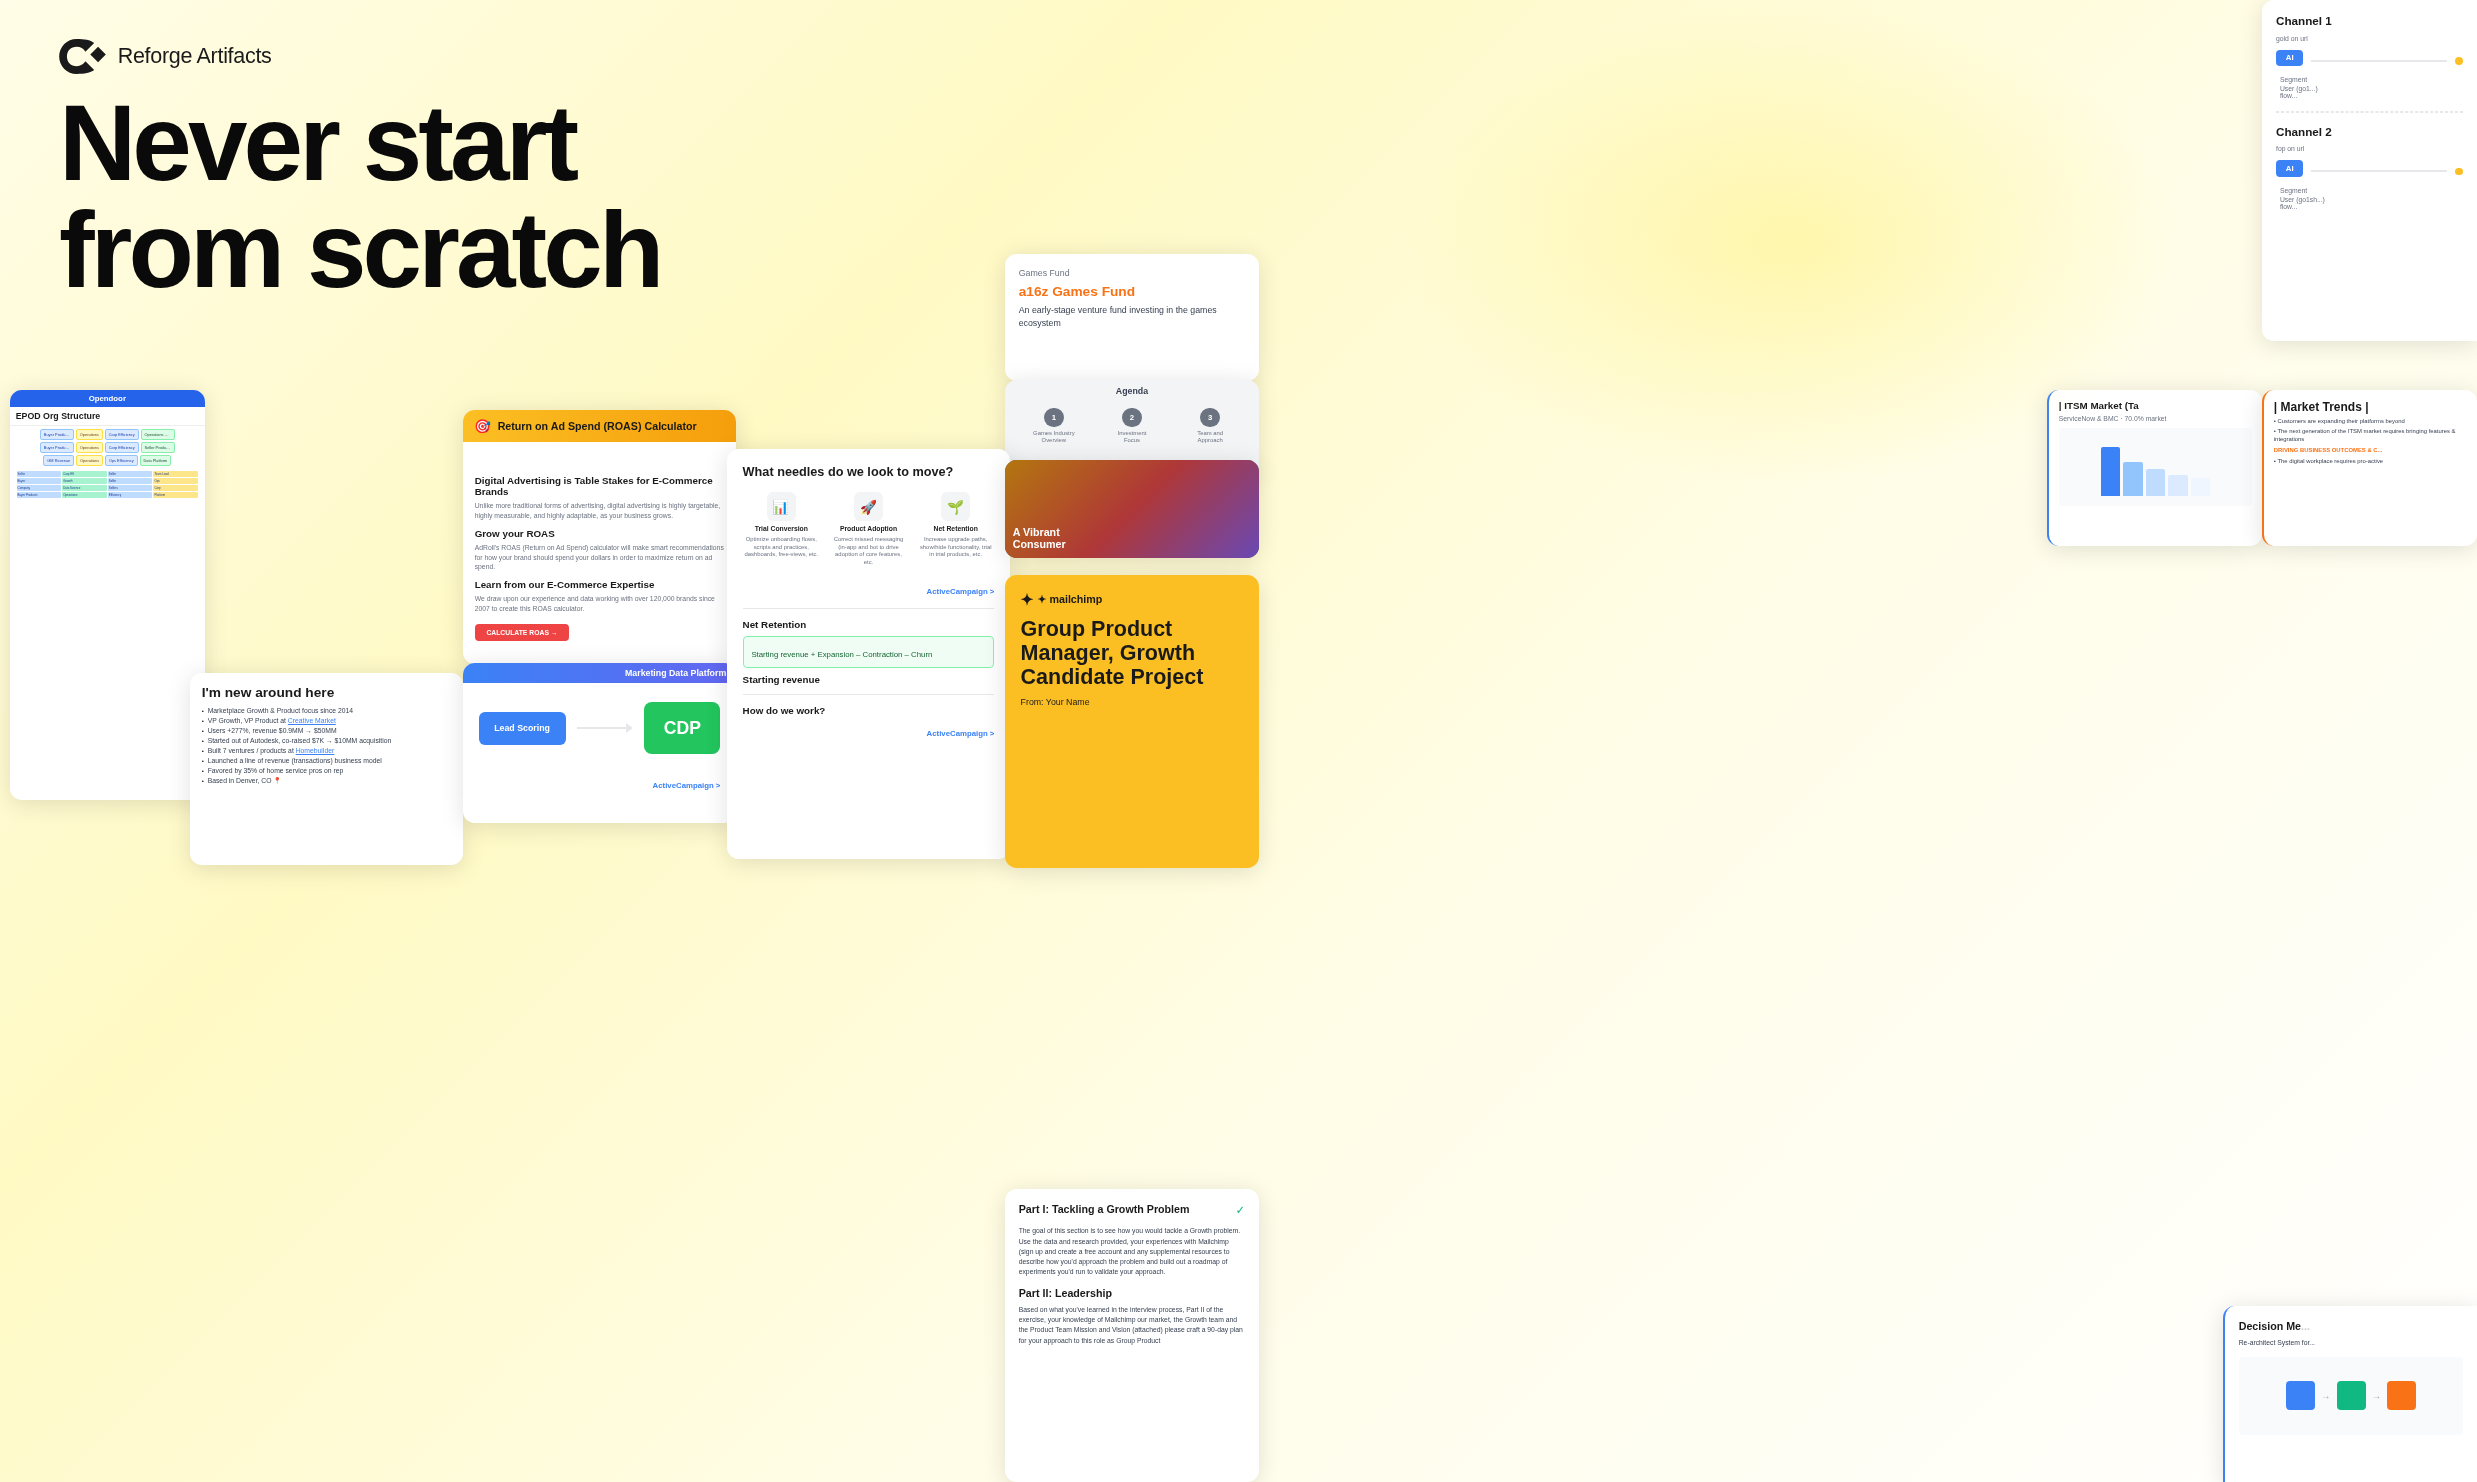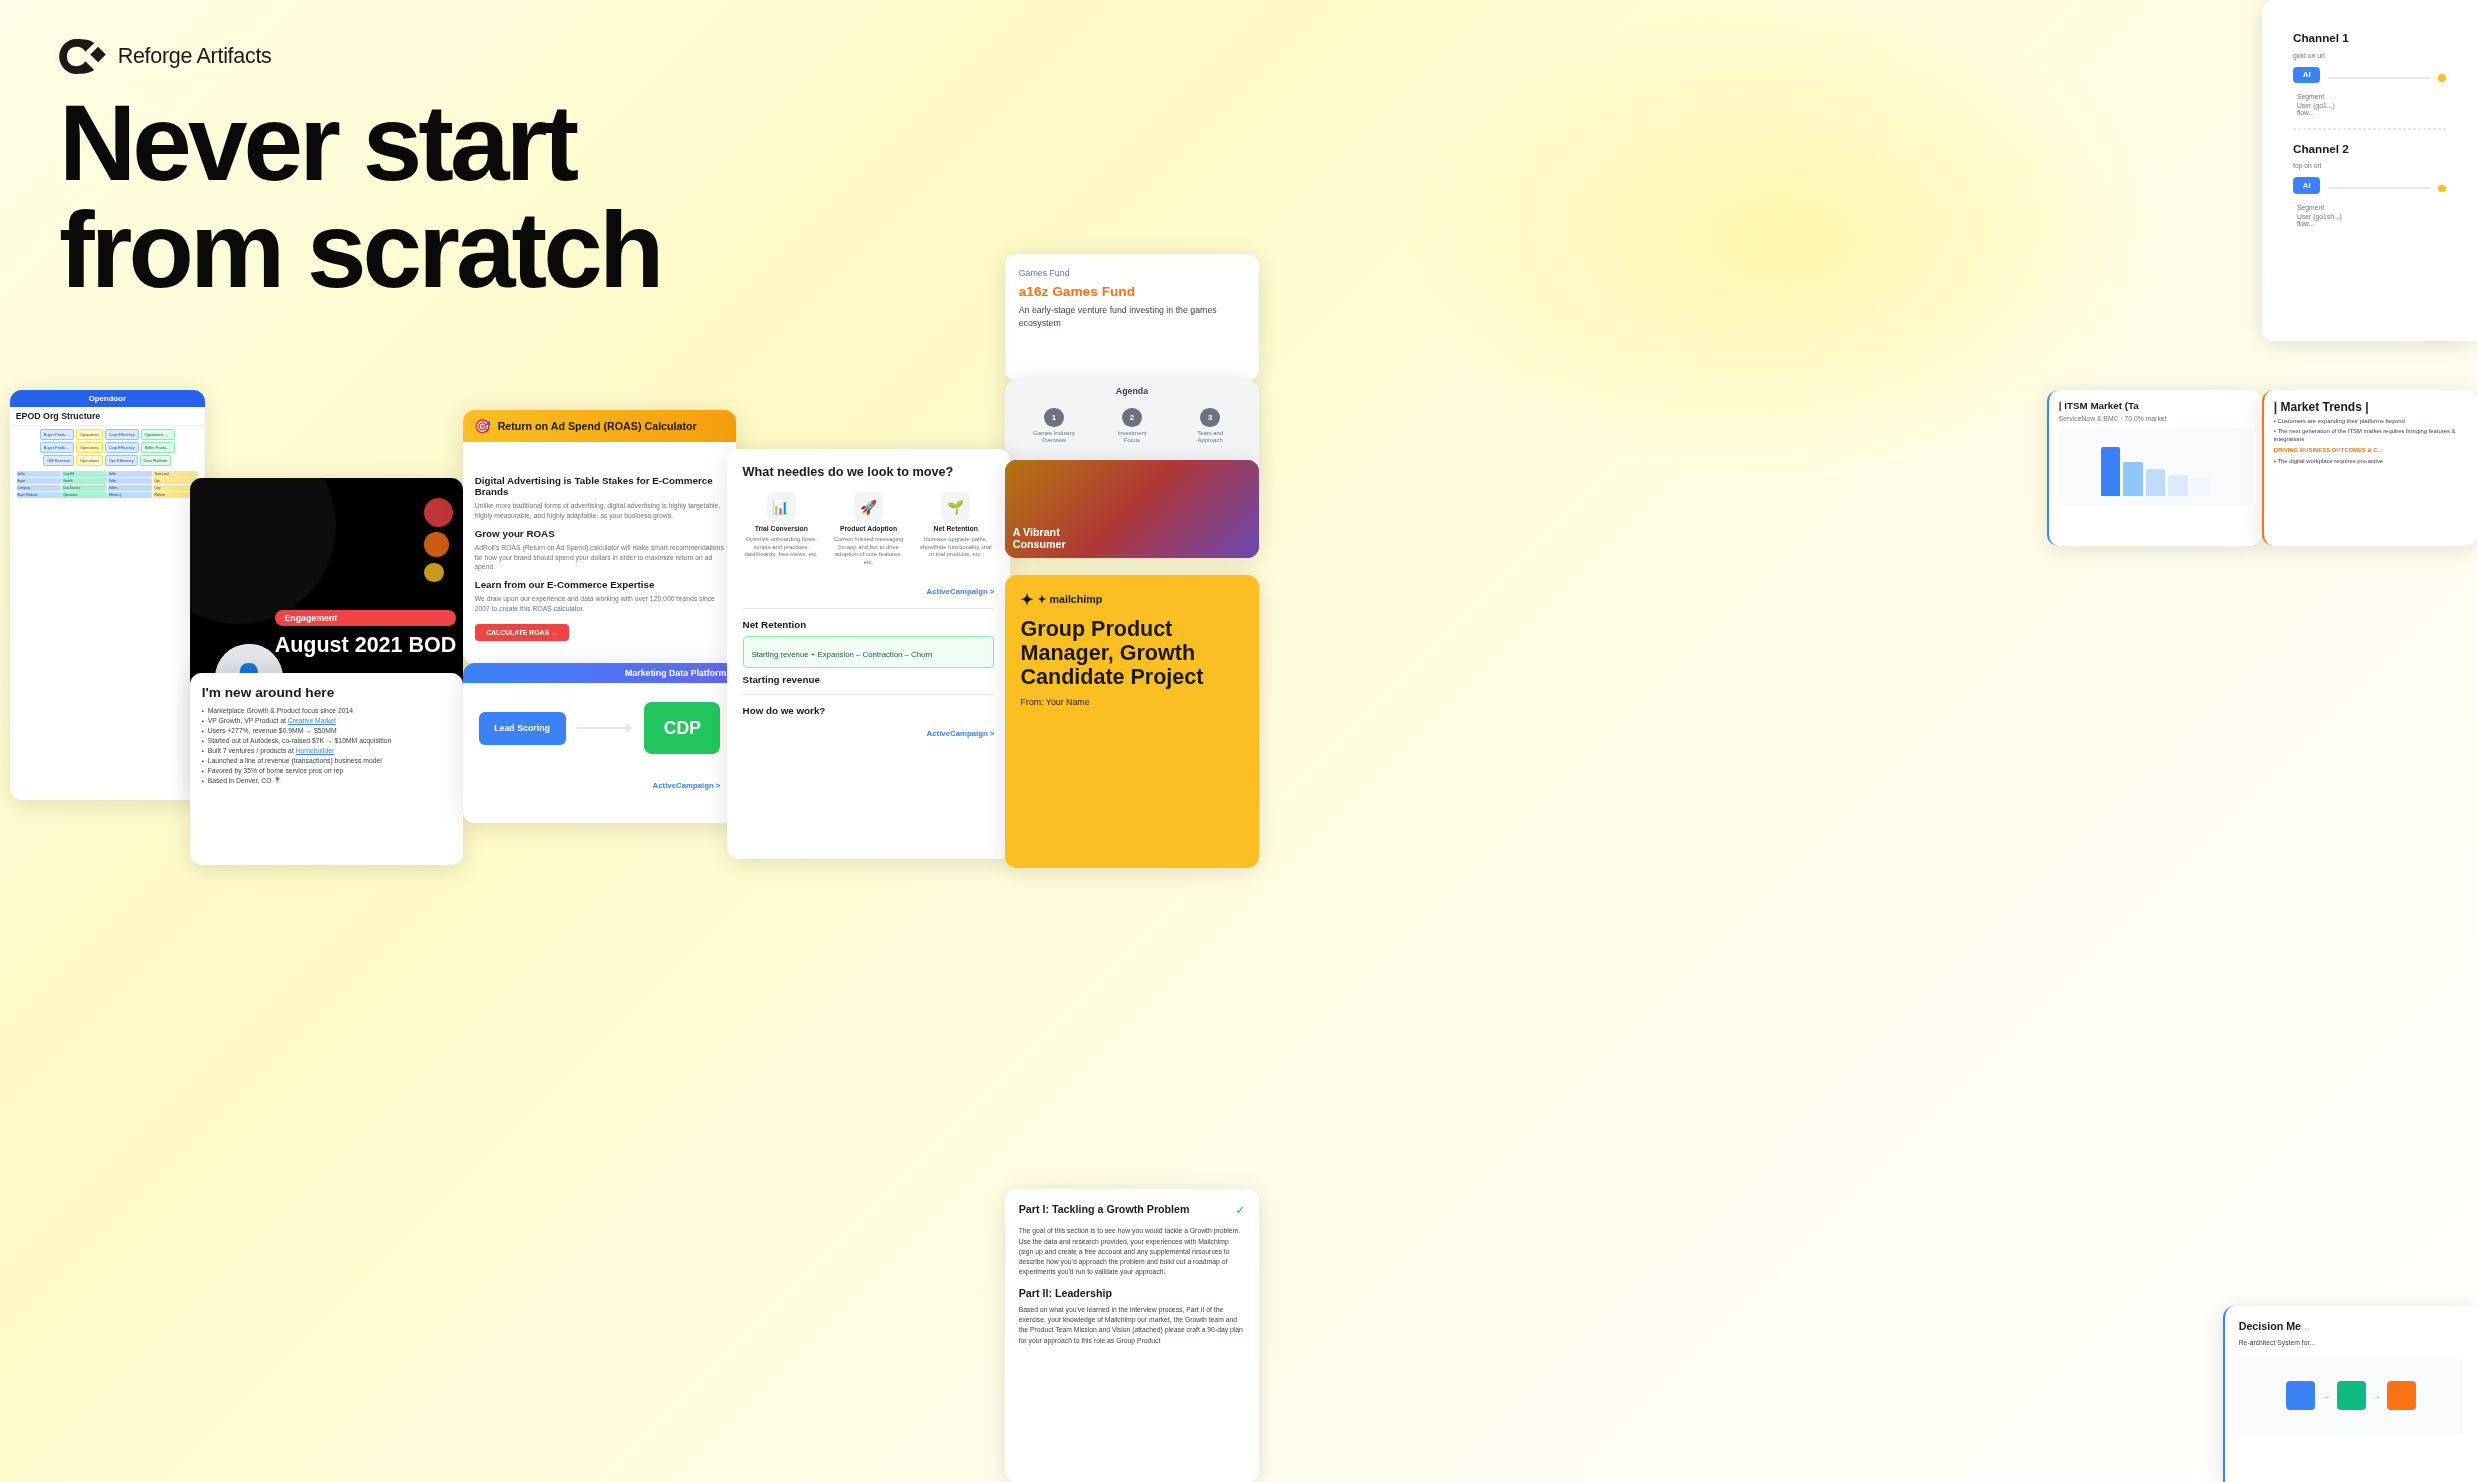--- a/index.html
+++ b/index.html
@@ -507,21 +507,21 @@
     }
 
     
     .card-channels {
       right: 0;
       top: 0;
       width: 215px;
       height: 341px;
       background: #fff;
       border-radius: 11.7px 0 0 11.7px;
-      padding: 31px;
+      padding: 14px;
     }
 
     .channel-title {
       font-size: 11.7px;
       font-weight: 700;
       color: #1a1a1a;
       margin-bottom: 7.8px;
     }
 
     .channel-tag {
@@ -745,43 +745,20 @@
         <div class="mini-box">Sellers</div>
         <div class="mini-box c">Corp</div>
         <div class="mini-box">Buyer Products</div>
         <div class="mini-box b">Operations</div>
         <div class="mini-box">Efficiency</div>
         <div class="mini-box c">Platform</div>
       </div>
     </div>
   </div>
 
-  <div class="artifact-card card-engagement">
-    <div class="engagement-content">
-      <div class="circle-decoration" style="width:195px;height:195px;top:-49px;left:-49px;"></div>
-      <div class="circle-decoration" style="width:146px;height:146px;bottom:-29px;right:-29px;"></div>
-
-      <div style="position:absolute;left:9.8px;bottom:0;width:98px;height:156px;overflow:hidden;">
-        <div style="width:68px;height:68px;background:#f9fafb;border-radius:50%;margin:9.8px auto 0;overflow:hidden;">
-          <div style="width:100%;height:100%;background:linear-gradient(180deg,#e5e7eb,#d1d5db);border-radius:50%;display:flex;align-items:center;justify-content:center;font-size:27px;">👤</div>
-        </div>
-        <div style="width:59px;height:78px;background:#e5e7eb;margin:0 auto;border-radius:3.9px 3.9px 0 0;"></div>
-      </div>
-      <div style="position:relative;z-index:2;margin-left:78px;">
-        <div class="engagement-badge">Engagement</div>
-        <div class="engagement-title">August 2021 BOD</div>
-      </div>
-
-      <div style="position:absolute;right:9.8px;top:19.5px;display:flex;flex-direction:column;gap:5.9px;">
-        <div style="width:29px;height:29px;background:#ef4444;border-radius:50%;opacity:0.8;"></div>
-        <div style="width:24.4px;height:24.4px;background:#f97316;border-radius:50%;opacity:0.8;"></div>
-        <div style="width:19.5px;height:19.5px;background:#fbbf24;border-radius:50%;opacity:0.8;"></div>
-      </div>
-    </div>
-  </div>
 
   <div class="artifact-card card-bio">
     <div class="bio-header">I'm new around here</div>
     <div class="bio-item">
       <span class="bio-bullet">•</span>
       <span style="font-size:6.8px;color:#374151;">Marketplace Growth &amp; Product focus since 2014</span>
     </div>
     <div class="bio-item">
       <span class="bio-bullet">•</span>
       <span style="font-size:6.8px;color:#374151;">VP Growth, VP Product at <span style="color:#3b82f6;text-decoration:underline;">Creative Market</span></span>

